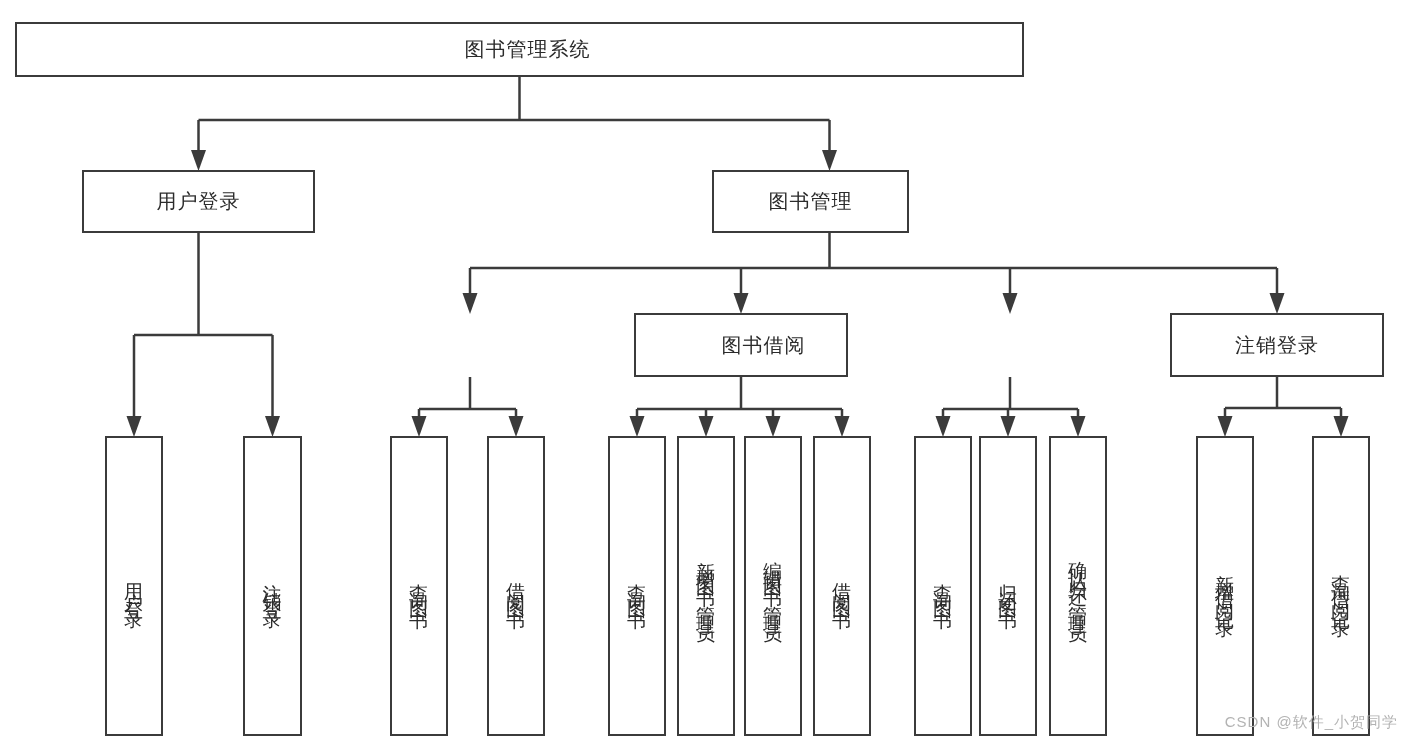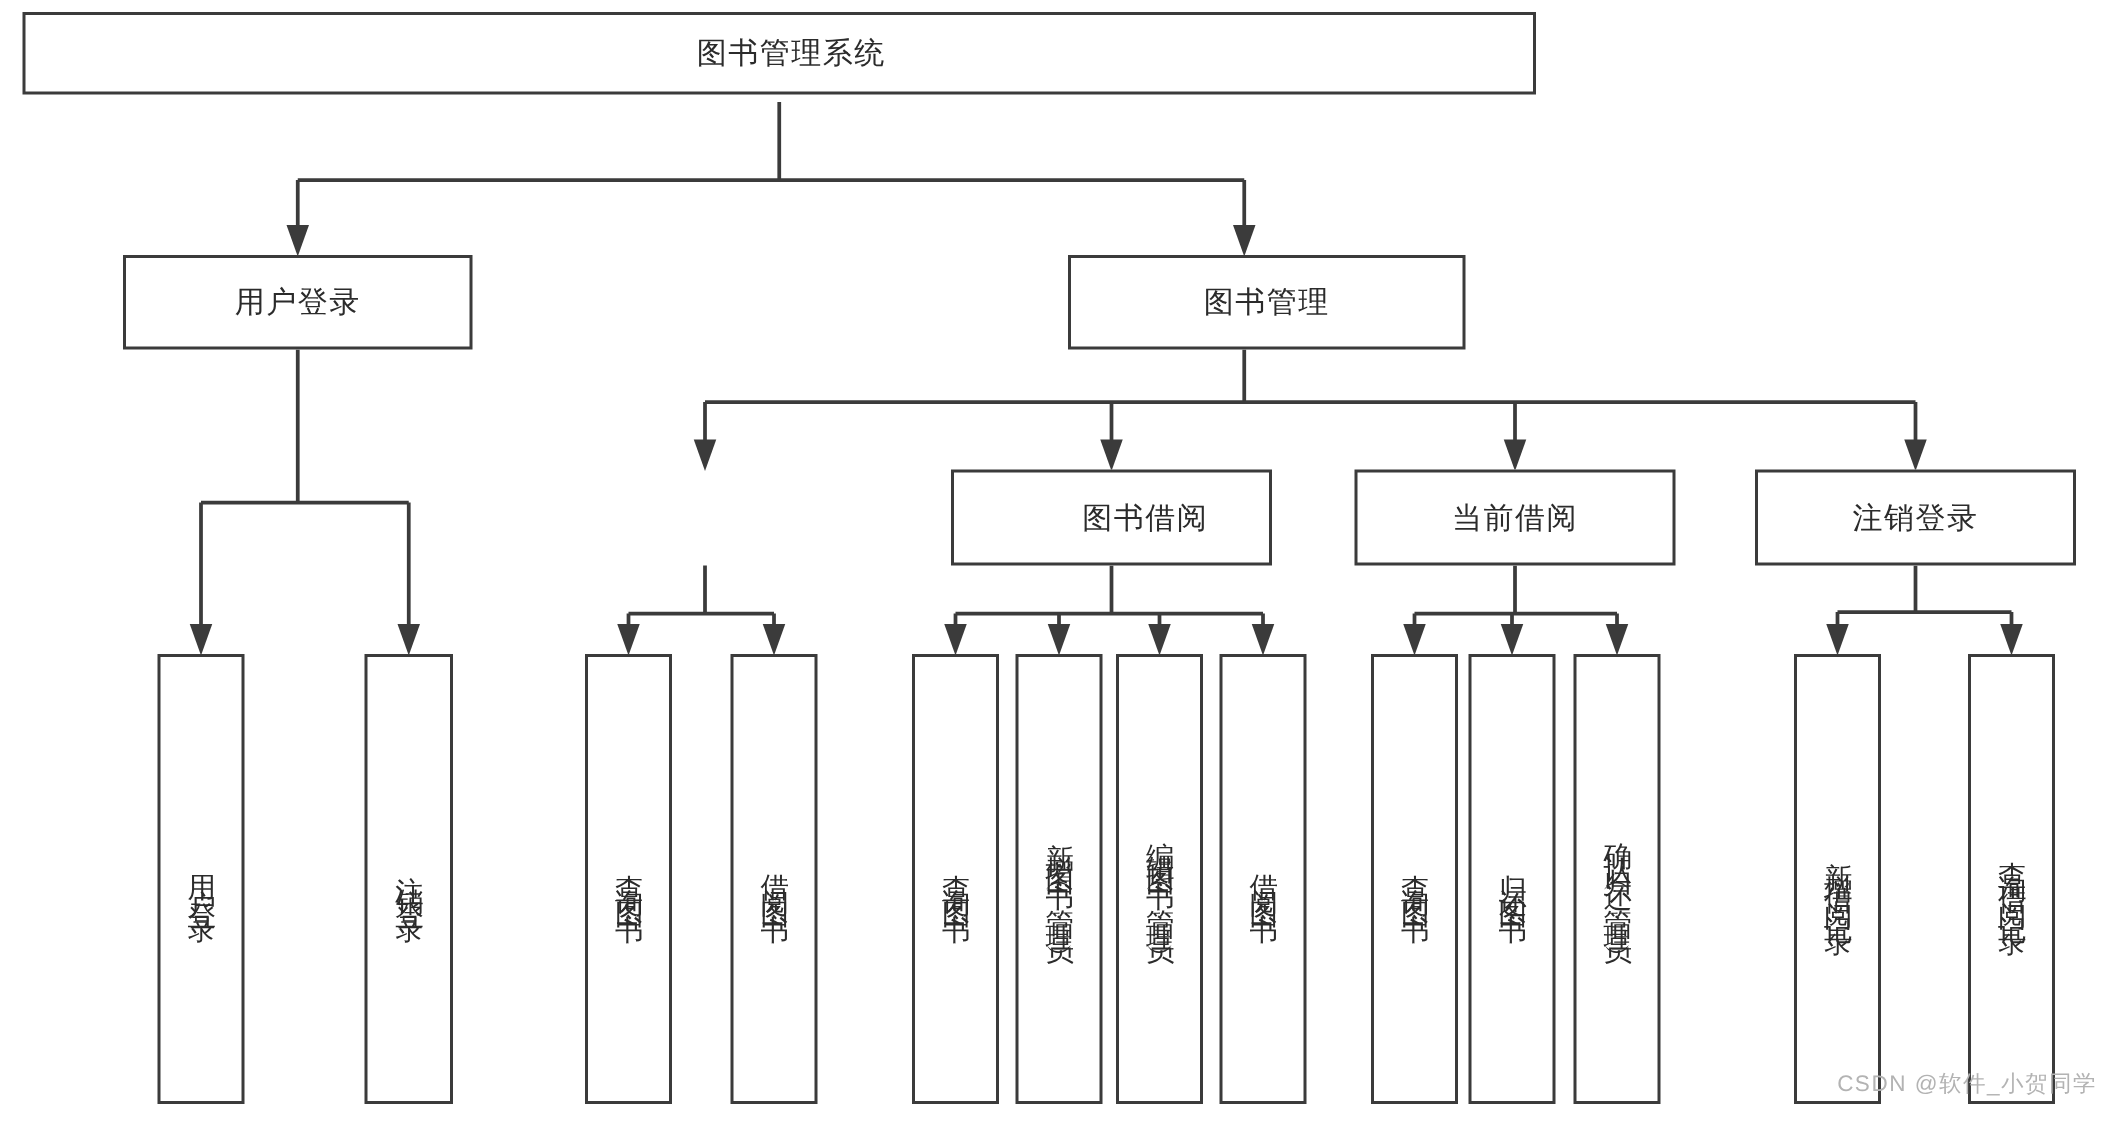--- a/index.html
+++ b/index.html
@@ -93,27 +93,26 @@
       <line x1="1078" y1="409" x2="1078" y2="422" stroke="#3b3b3b" stroke-width="2.5"></line>
       <polygon points="1070.5,416 1085.5,416 1078,437" fill="#3b3b3b"></polygon>
       <line x1="1277" y1="377" x2="1277" y2="408" stroke="#3b3b3b" stroke-width="2.5"></line>
       <line x1="1225" y1="408" x2="1341" y2="408" stroke="#3b3b3b" stroke-width="2.5"></line>
       <line x1="1225" y1="408" x2="1225" y2="422" stroke="#3b3b3b" stroke-width="2.5"></line>
       <polygon points="1217.5,416 1232.5,416 1225,437" fill="#3b3b3b"></polygon>
       <line x1="1341" y1="408" x2="1341" y2="422" stroke="#3b3b3b" stroke-width="2.5"></line>
       <polygon points="1333.5,416 1348.5,416 1341,437" fill="#3b3b3b"></polygon>
     </svg>
 
-  <div class="box h" style="left:15px;top:8px;width:1009px;height:55px;padding-left:16px;">图书管理系统</div>
+  <div class="box h" style="left:15px;top:22px;width:1009px;height:55px;padding-left:16px;">图书管理系统</div>
 
   <div class="box h" style="left:82px;top:170px;width:233px;height:63px;">用户登录</div>
-  <div class="box h" style="left:712px;top:170px;width:265px;height:63px;">图书管理</div>
+  <div class="box h" style="left:712px;top:170px;width:197px;height:63px;">图书管理</div>
 
   <div class="box h" style="left:634px;top:313px;width:214px;height:64px;padding-left:45px;">图书借阅</div>
-  <div class="box h" style="left:903px;top:313px;width:214px;height:64px;">当前借阅</div>
   <div class="box h" style="left:1170px;top:313px;width:214px;height:64px;">注销登录</div>
 
   <div class="box v" style="left:105px;top:436px;width:58px;height:300px;">用户登录</div>
   <div class="box v" style="left:243px;top:436px;width:59px;height:300px;">注销登录</div>
 
   <div class="box v" style="left:390px;top:436px;width:58px;height:300px;">查询图书</div>
   <div class="box v" style="left:487px;top:436px;width:58px;height:300px;">借阅图书</div>
 
   <div class="box v" style="left:608px;top:436px;width:58px;height:300px;">查询图书</div>
   <div class="box v" style="left:677px;top:436px;width:58px;height:300px;">新增图书（管理员）</div>

